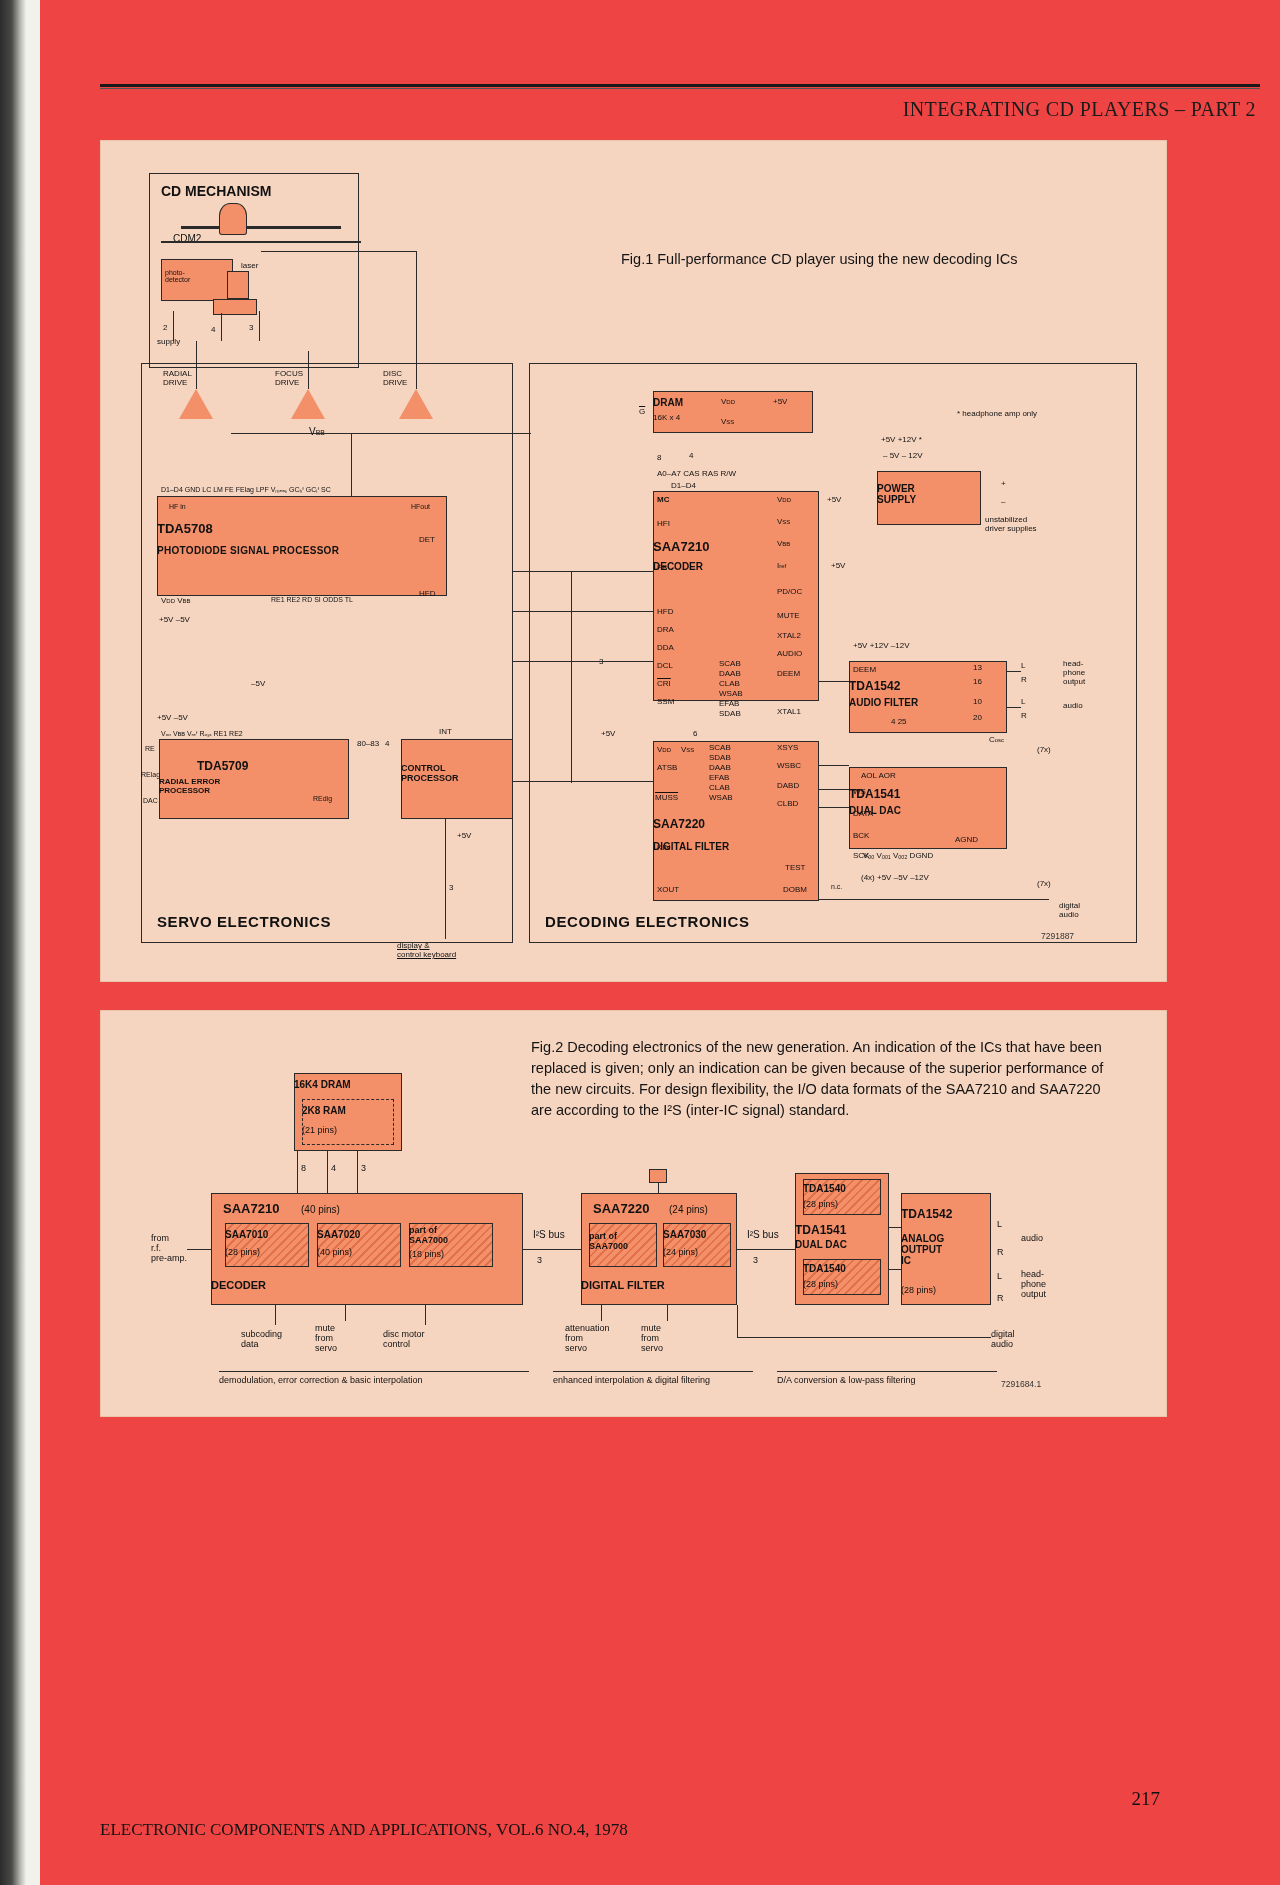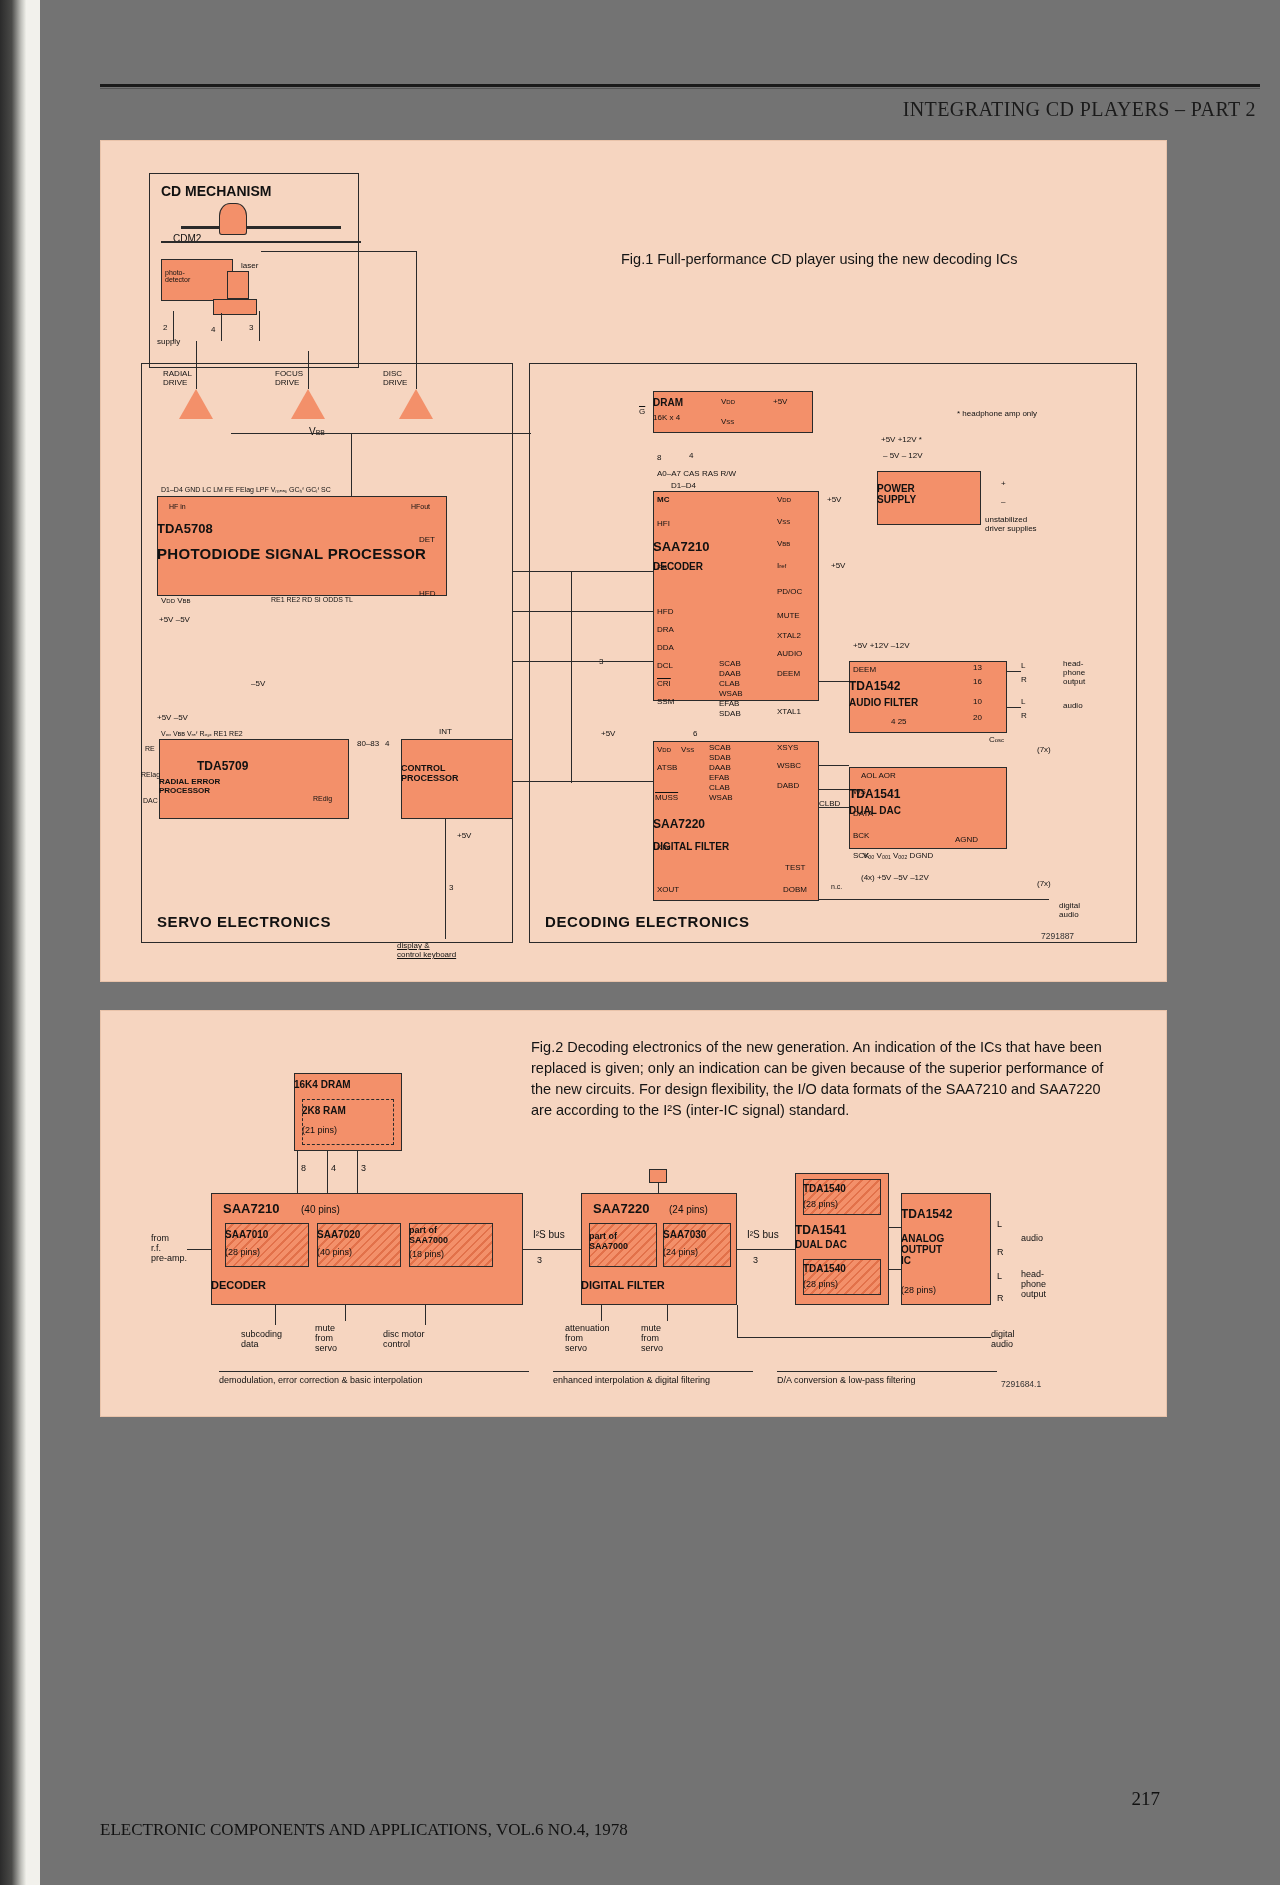--- a/index.html
+++ b/index.html
@@ -1,21 +1,21 @@
 <!DOCTYPE html>
 <html><head>
 <meta charset="utf-8">
 <style>
   html,body{margin:0;padding:0;}
   body{
     width:1280px;height:1885px;background:#ffffff;
     font-family:"Liberation Sans", sans-serif;
     position:relative;overflow:hidden;
   }
-  .page{position:absolute;inset:0;background:#737373;}
+  .page{position:absolute;inset:0;background:#ef4444;}
   
   .scan-edge{position:absolute;left:0;top:0;width:26px;height:1885px;
     background:linear-gradient(90deg,#2b2b2b 0%,#4a4a48 45%,#bdbdb8 80%,#efefe9 100%);}
   .scan-edge2{position:absolute;left:26px;top:0;width:14px;height:1885px;background:#f2f1ec;}
 
   .rule{position:absolute;left:100px;top:84px;width:1160px;height:3px;background:#1a1a1a;}
   .rule2{position:absolute;left:100px;top:88px;width:1160px;height:1px;background:#555;}
 
   .hdr{position:absolute;right:24px;top:98px;font-family:"Liberation Serif",serif;
     font-size:20px;letter-spacing:.4px;color:#1b1b1b;}
@@ -106,21 +106,21 @@
 DRIVE</div>
       <div class="tri" style="left:190px;top:248px;"></div>
       <div class="lbl t8 ctr" style="left:174px;top:228px;width:72px;white-space:pre-line;">FOCUS
 DRIVE</div>
       <div class="tri" style="left:298px;top:248px;"></div>
       <div class="lbl t8 ctr" style="left:282px;top:228px;width:72px;white-space:pre-line;">DISC
 DRIVE</div>
 
       <div class="box orange" style="left:56px;top:355px;width:290px;height:100px;"></div>
       <div class="lbl t13 b ctr" style="left:56px;top:380px;width:290px;">TDA5708</div>
-      <div class="lbl t9 b ctr" style="left:56px;top:404px;width:290px;font-size:15px;letter-spacing:.3px;">PHOTODIODE  SIGNAL  PROCESSOR</div>
+      <div class="lbl t9 b ctr" style="left:56px;top:404px;width:290px;font-size:10px;letter-spacing:.3px;">PHOTODIODE  SIGNAL  PROCESSOR</div>
       <div class="lbl t7" style="left:60px;top:344px;">D1–D4   GND LC  LM   FE  FElag LPF Vₘₑₐₛ GCₕᶠ GCₗᶠ   SC</div>
       <div class="lbl t7" style="left:68px;top:362px;">HF in</div>
       <div class="lbl t7" style="left:310px;top:362px;">HFout</div>
       <div class="lbl t8" style="left:318px;top:394px;">DET</div>
       <div class="lbl t8" style="left:318px;top:448px;">HFD</div>
       <div class="lbl t7" style="left:170px;top:455px;">RE1  RE2   RD   SI  ODDS  TL</div>
       <div class="lbl t8" style="left:60px;top:455px;">V<span style="font-size:6px">DD</span> V<span style="font-size:6px">BB</span></div>
       <div class="lbl t8" style="left:58px;top:474px;">+5V –5V</div>
       <div class="lbl t10" style="left:208px;top:285px;">V<span style="font-size:7px">BB</span></div>
 
@@ -199,21 +199,21 @@
       <div class="lbl t8" style="left:580px;top:604px;">V<span style="font-size:6px">SS</span></div>
       <div class="lbl t8" style="left:608px;top:602px;">SCAB</div>
       <div class="lbl t8" style="left:608px;top:612px;">SDAB</div>
       <div class="lbl t8" style="left:608px;top:622px;">DAAB</div>
       <div class="lbl t8" style="left:608px;top:632px;">EFAB</div>
       <div class="lbl t8" style="left:608px;top:642px;">CLAB</div>
       <div class="lbl t8" style="left:608px;top:652px;">WSAB</div>
       <div class="lbl t8" style="left:676px;top:602px;">XSYS</div>
       <div class="lbl t8" style="left:676px;top:620px;">WSBC</div>
       <div class="lbl t8" style="left:676px;top:640px;">DABD</div>
-      <div class="lbl t8" style="left:676px;top:658px;margin-left:42px;">CLBD</div>
+      <div class="lbl t8" style="left:676px;top:658px;">CLBD</div>
       <div class="lbl t8" style="left:556px;top:622px;">ATSB</div>
       <div class="lbl t8" style="left:554px;top:652px;text-decoration:overline;">MUSS</div>
       <div class="lbl t8" style="left:556px;top:702px;">KIN</div>
       <div class="lbl t8" style="left:556px;top:744px;">XOUT</div>
       <div class="lbl t8" style="left:684px;top:722px;">TEST</div>
       <div class="lbl t8" style="left:682px;top:744px;">DOBM</div>
       <div class="lbl t8" style="left:500px;top:588px;">+5V</div>
       <div class="lbl t8" style="left:592px;top:588px;">6</div>
 
       <div class="box orange" style="left:748px;top:520px;width:158px;height:72px;"></div>

